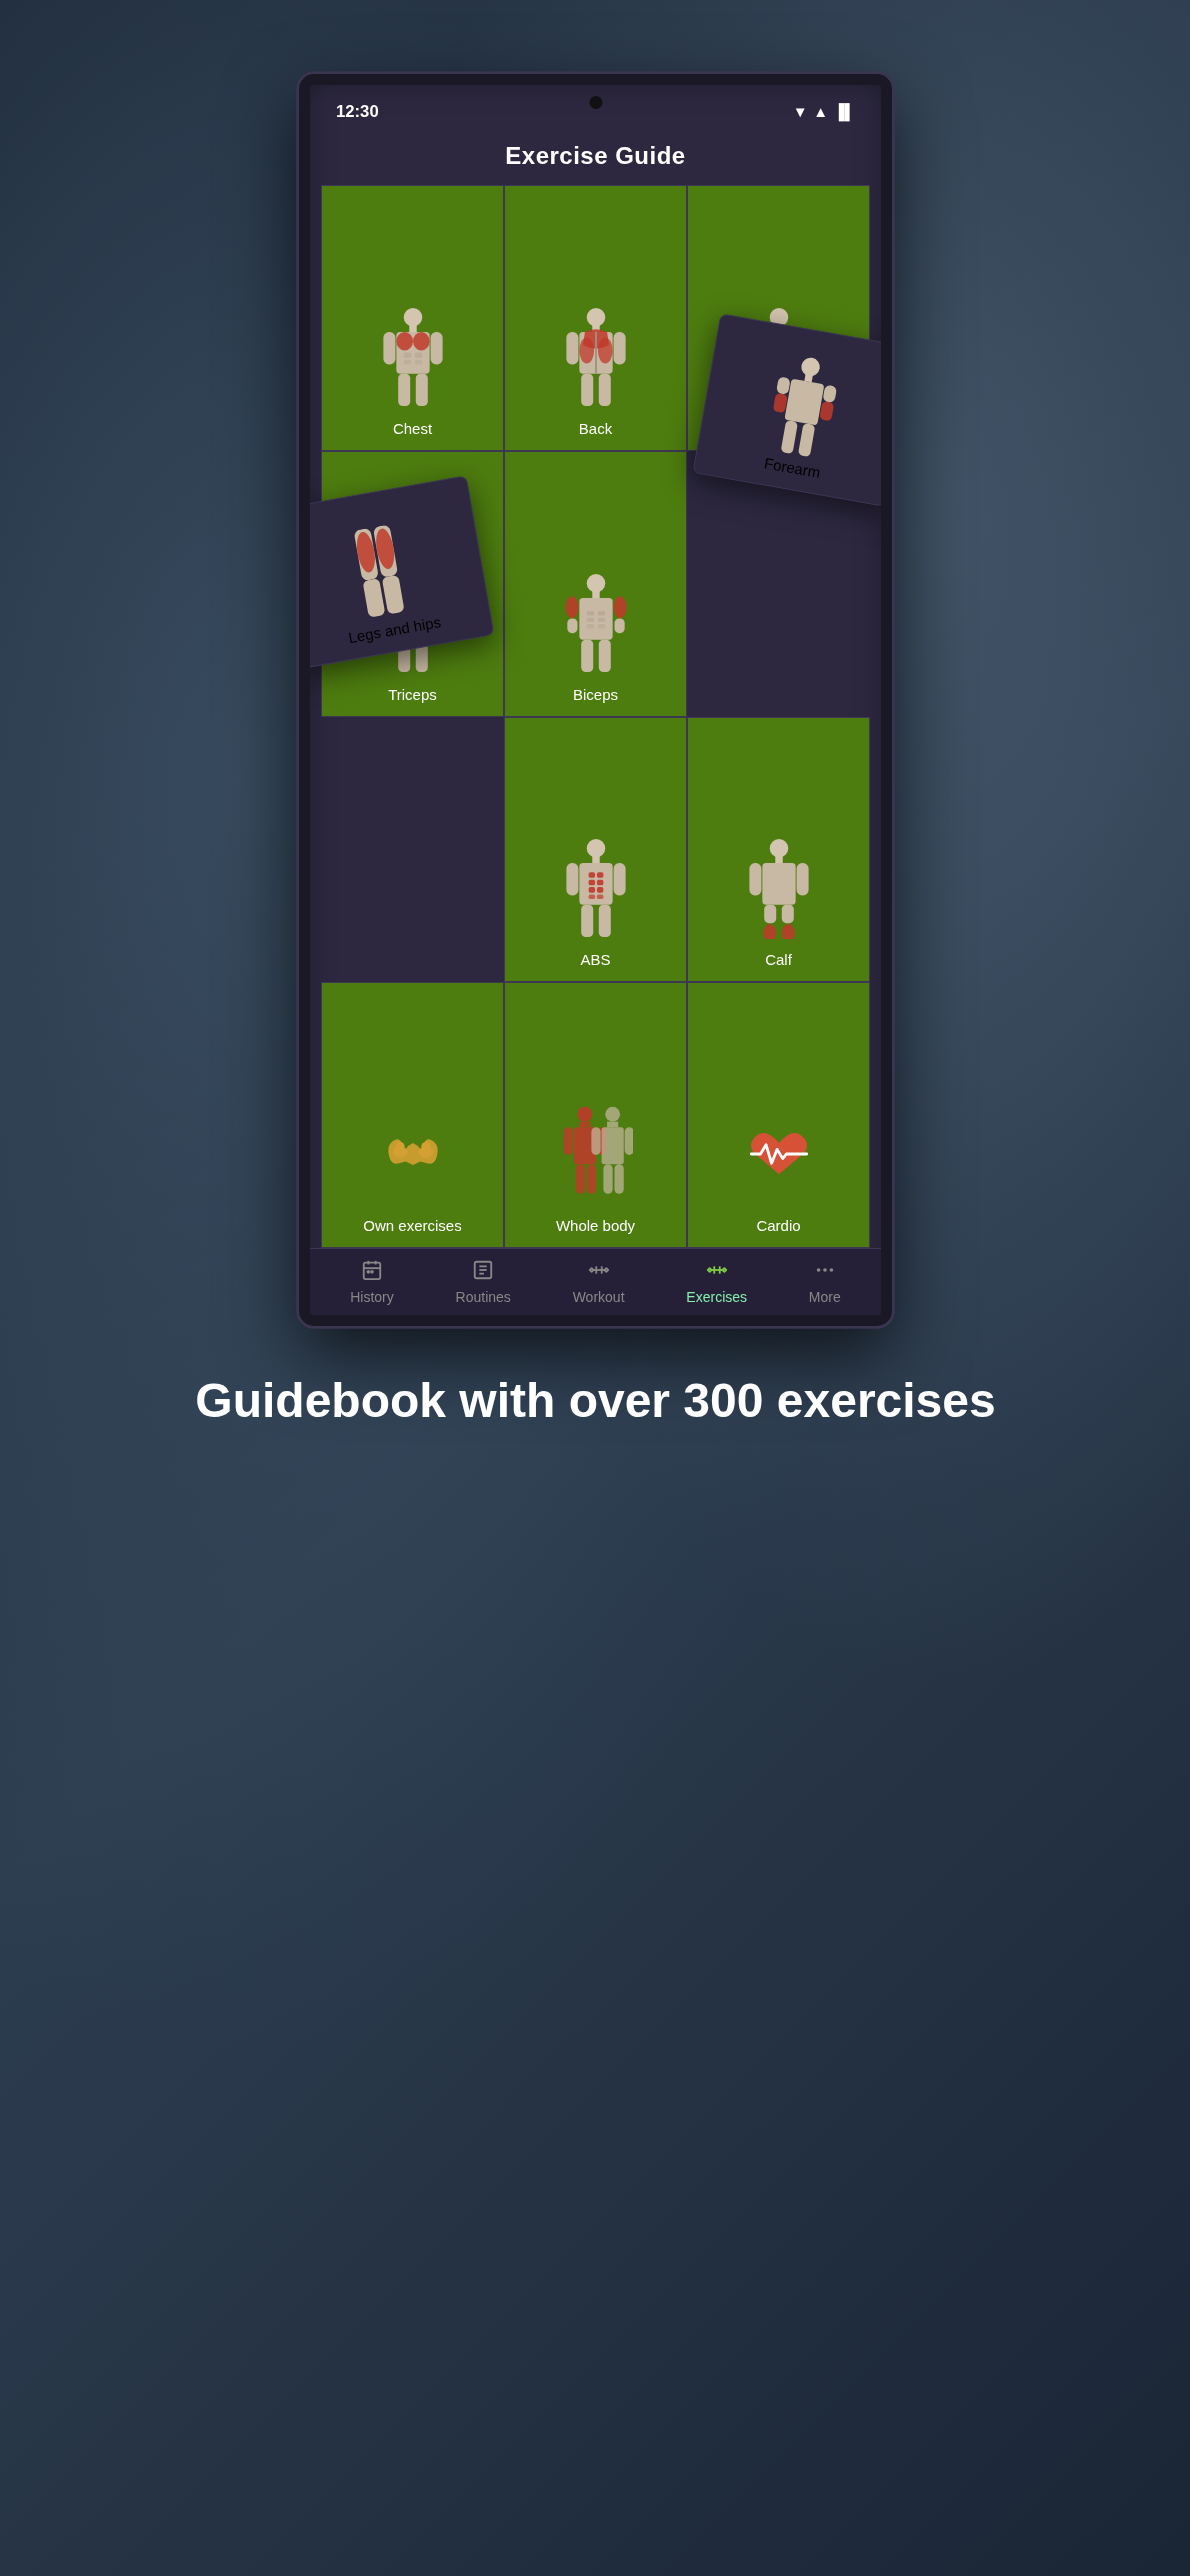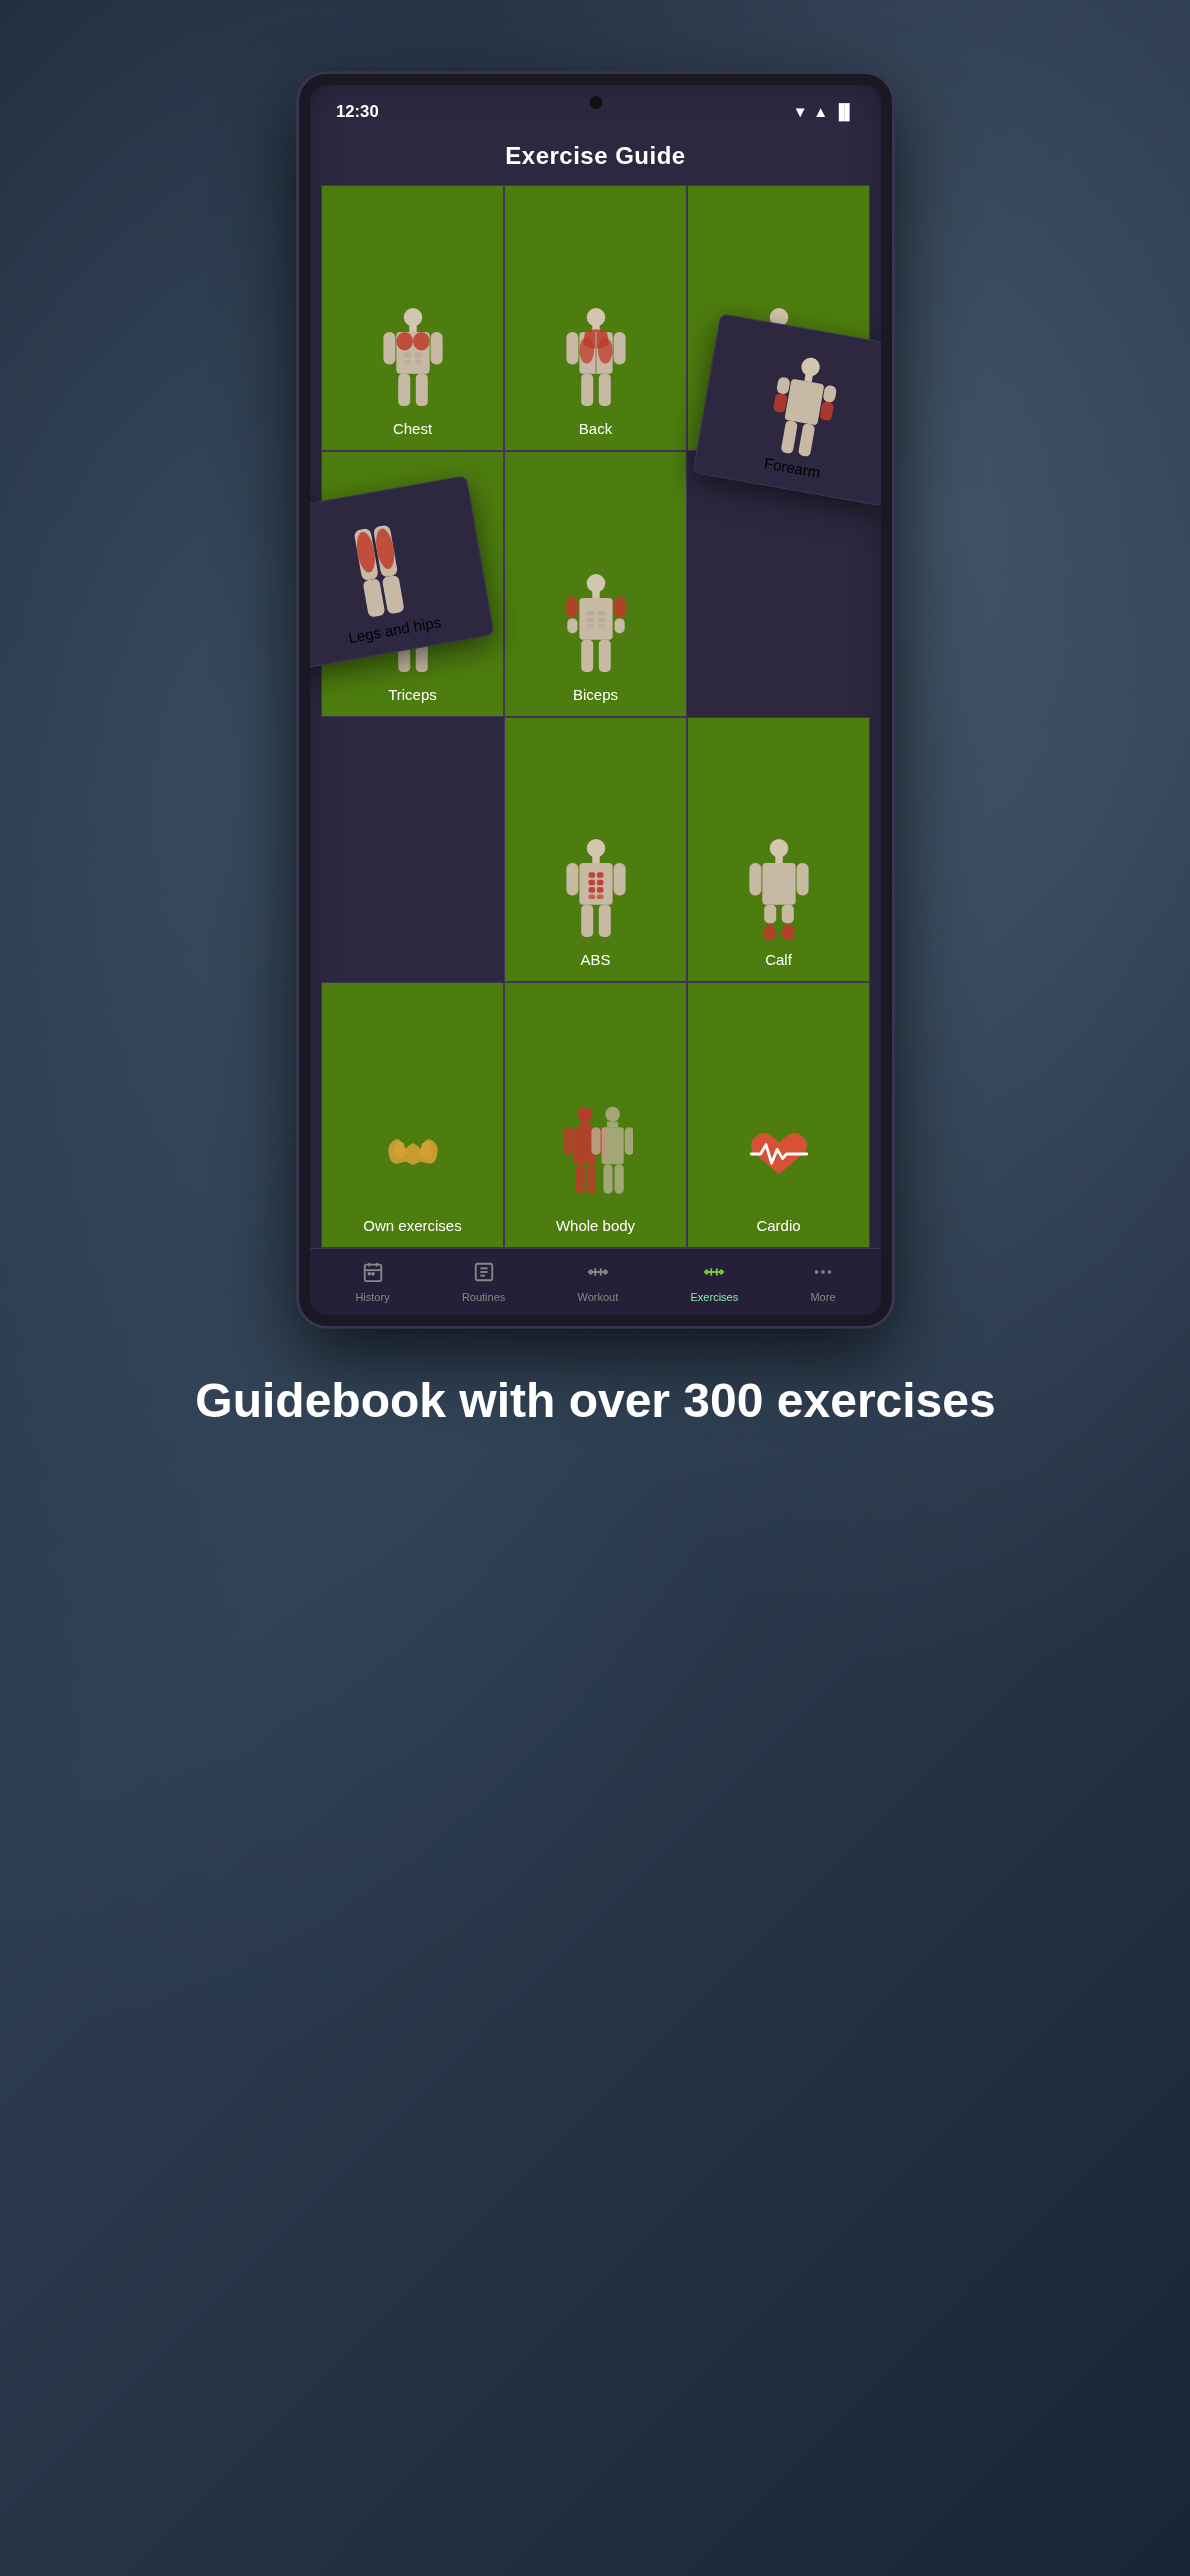--- a/index.html
+++ b/index.html
@@ -35,21 +35,21 @@
       margin-top: 74px;
       display: flex;
       flex-direction: column;
       align-items: center;
     }
 
     .phone {
       width: 593px;
       min-height: 1252px;
       background: #2d2840;
-      border-radius: 28px;
+      border-radius: 15px;
       border: 11px solid #1a1825;
       box-shadow: 
         0 0 0 2.8px #3a3550,
         0 28px 74px rgba(0,0,0,0.7),
         inset 0 0 28px rgba(0,0,0,0.3);
       overflow: hidden;
       position: relative;
       display: flex;
       flex-direction: column;
     }
@@ -212,21 +212,21 @@
 
     .nav-item.active {
       color: #86efac;
     }
 
     .nav-icon {
       font-size: 20.4px;
     }
 
     .nav-label {
-      font-size: 11px;
+      font-size: 14px;
     }
 
     
     .bottom-text {
       position: relative;
       z-index: 10;
       margin-top: 46px;
       text-align: center;
       color: white;
       font-size: 48px;

